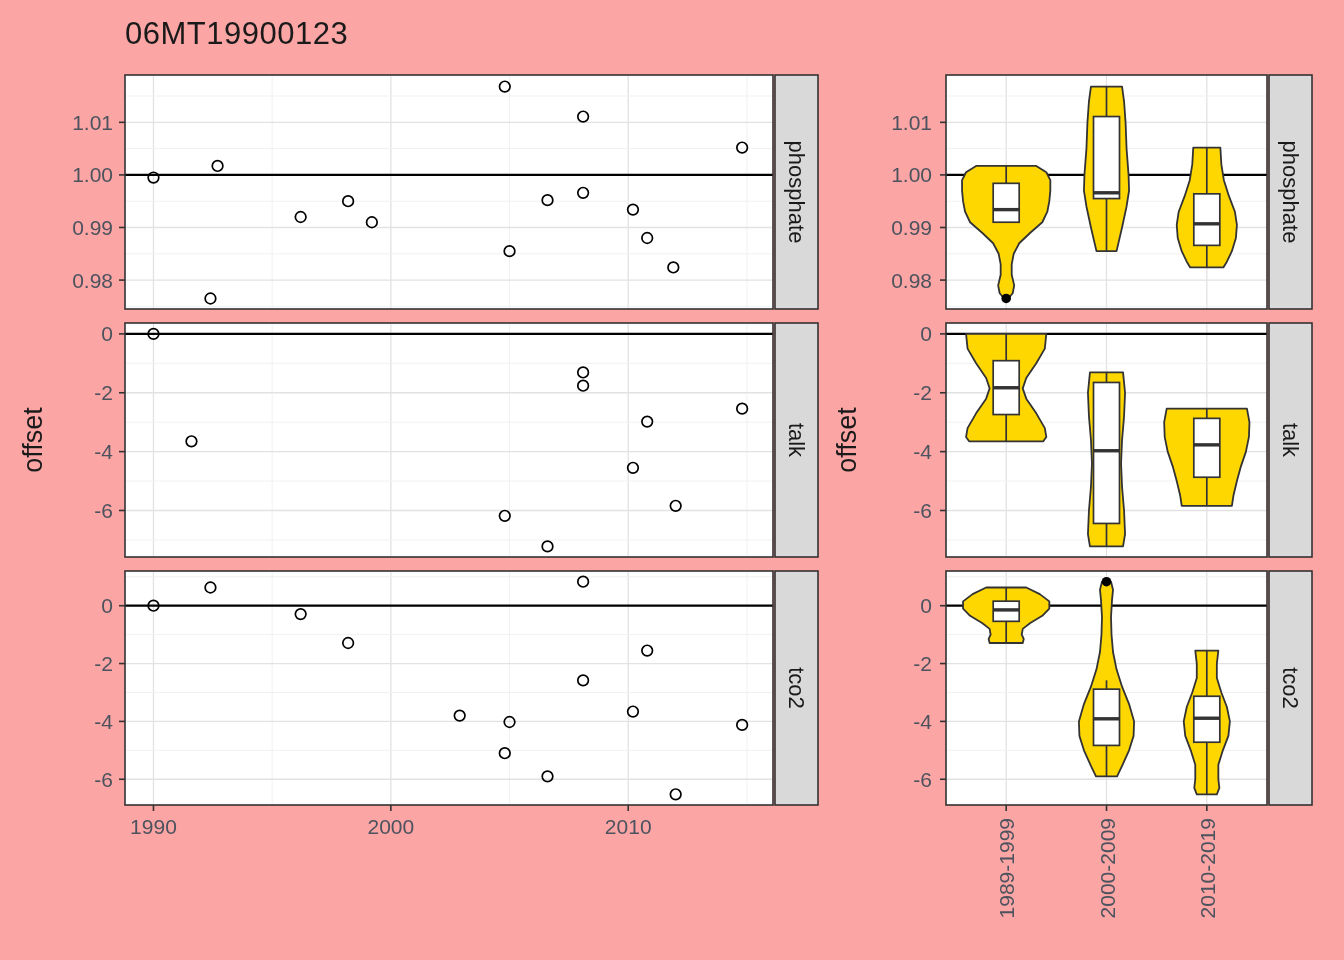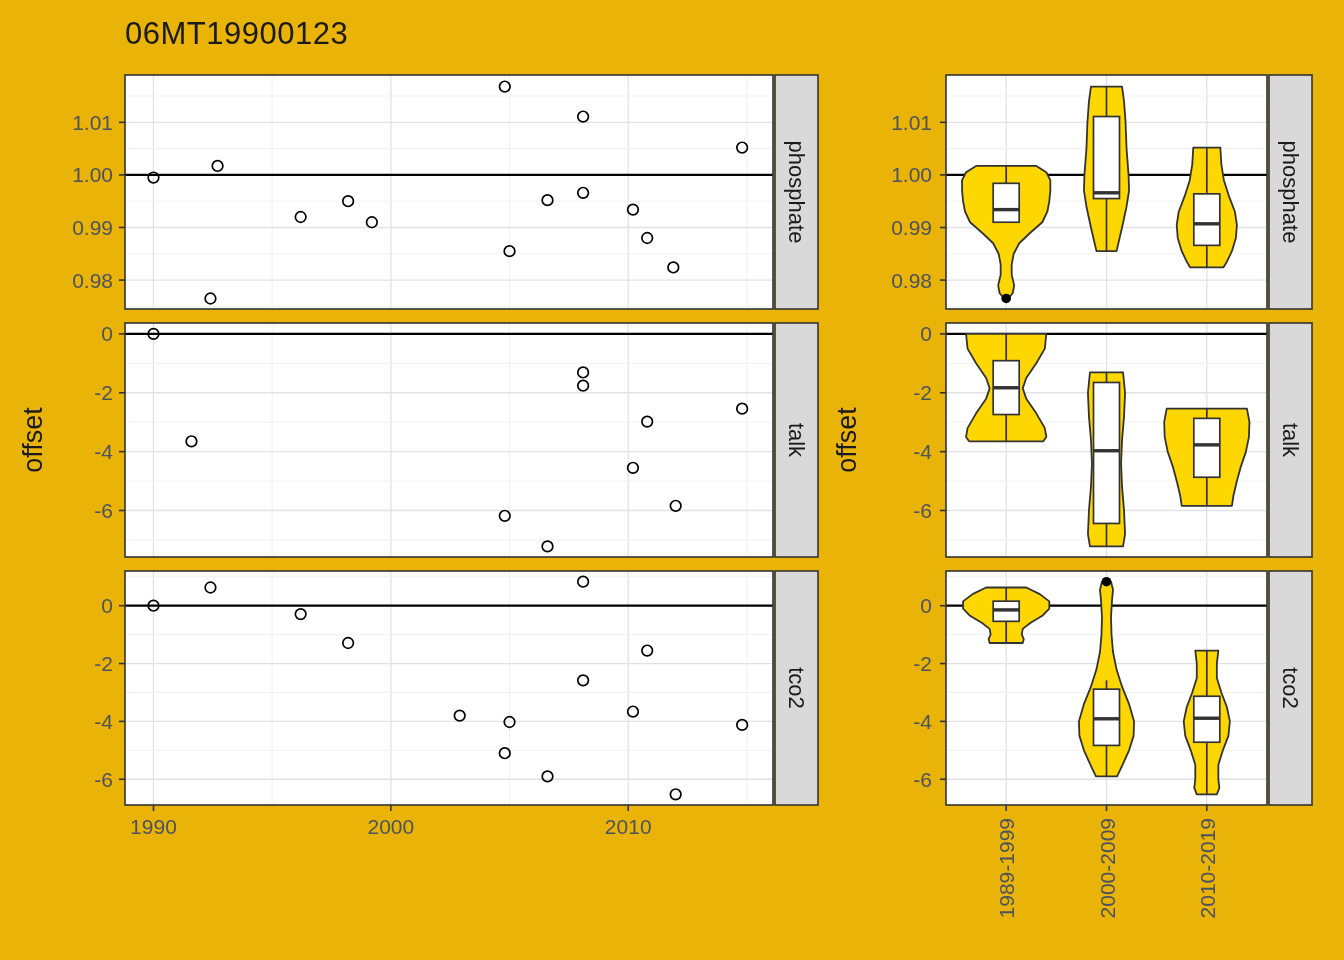--- a/index.html
+++ b/index.html
@@ -1,17 +1,17 @@
 <!DOCTYPE html>
 <html><head>
 <meta charset="utf-8">
 <style>
   html,body{margin:0;padding:0;background:#ffffff;}
   body{width:1344px;height:960px;font-family:"Liberation Sans",sans-serif;}
-  .fig{position:relative;width:1344px;height:960px;background:#eab308;overflow:hidden;}
+  .fig{position:relative;width:1344px;height:960px;background:#fca5a5;overflow:hidden;}
   .title{position:absolute;left:125px;top:16px;font-size:31px;color:#1a1a1a;letter-spacing:0.5px;}
   svg{position:absolute;left:0;top:0;}
   text{font-family:"Liberation Sans",sans-serif;}
 </style>
 </head>
 <body>
 
 <div class="fig">
   <div class="title">06MT19900123</div>
   <svg id="figure" width="1344" height="960" viewBox="0 0 1344 960">

